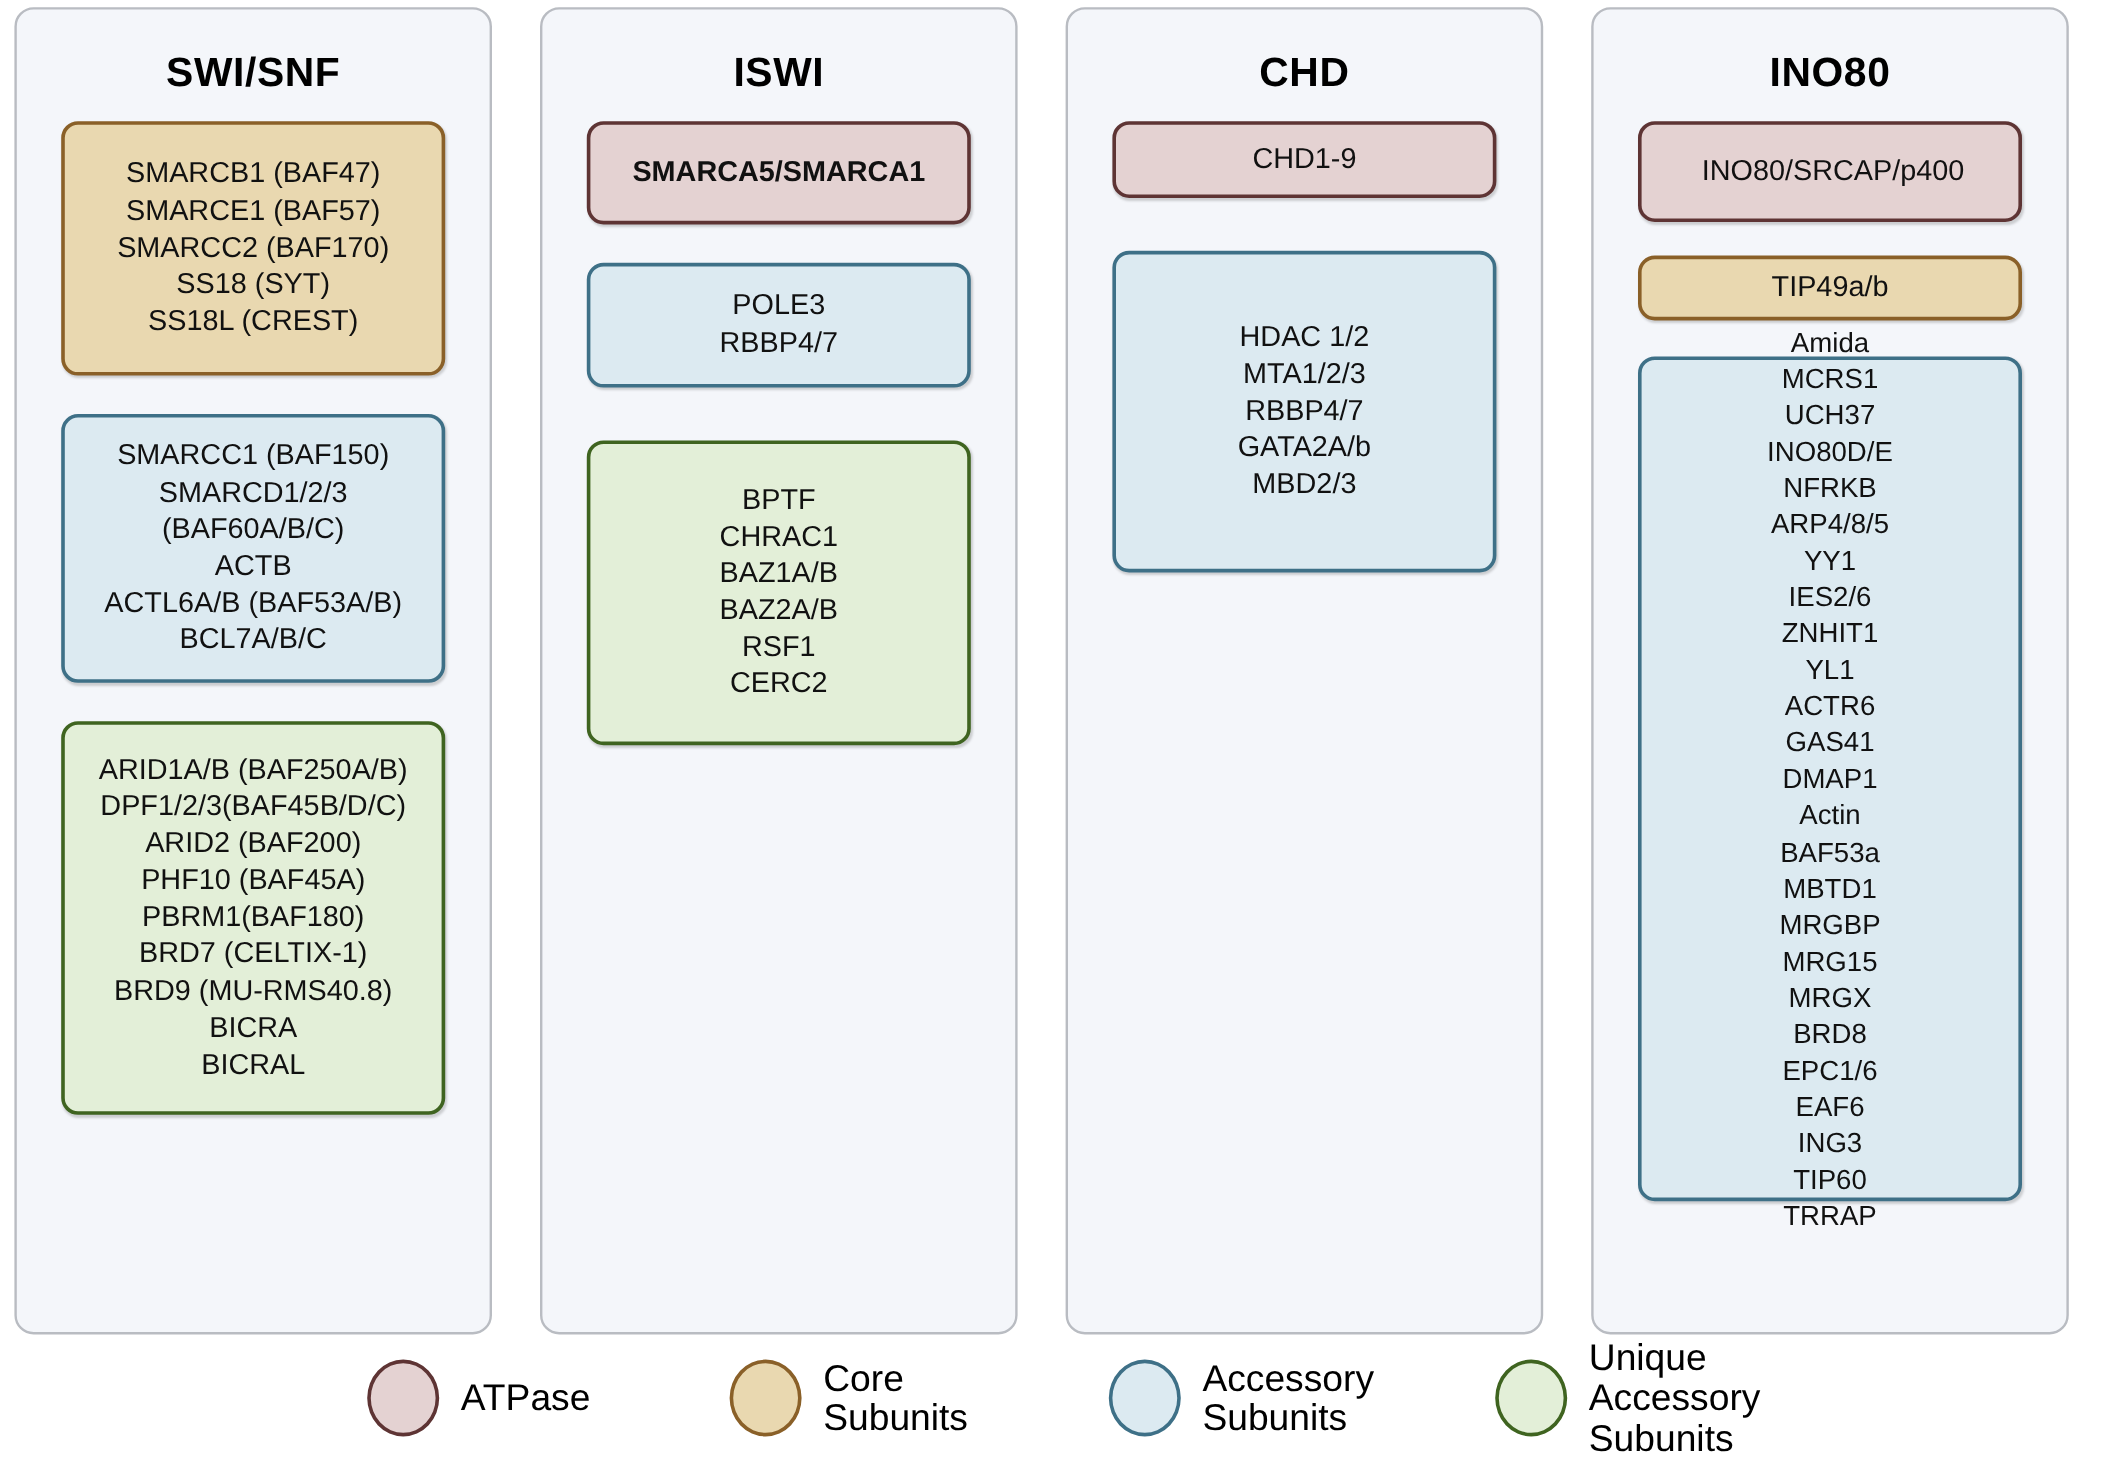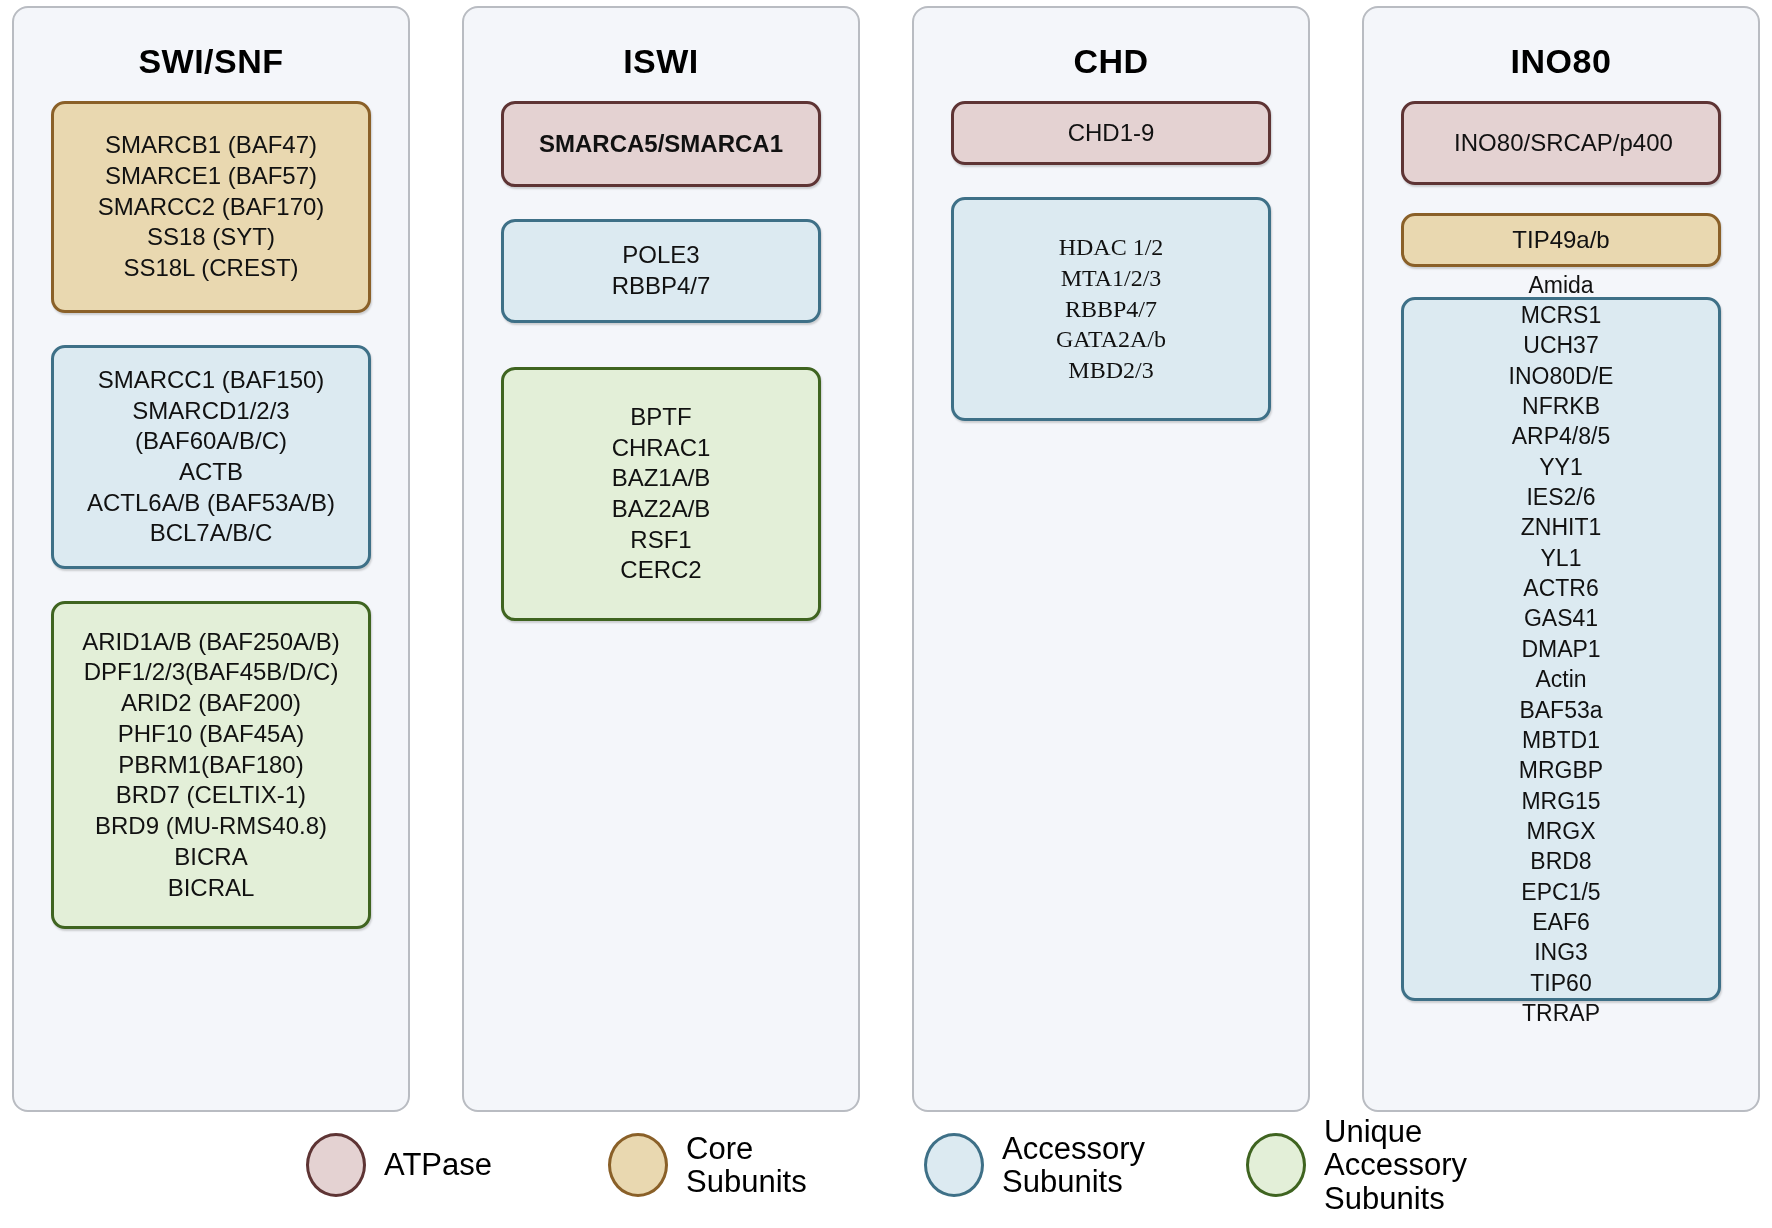--- a/index.html
+++ b/index.html
@@ -16,21 +16,21 @@
   }
   #root {
     position: relative;
     width: 1772px;
     height: 1228px;
     box-sizing: border-box;
     padding: 6px 8px 0 8px;
   }
   .columns {
     display: flex;
-    gap: 52px;
+    gap: 40px;
     align-items: flex-start;
     height: 1106px;
     padding-left: 4px;
   }
   .column {
     background: #f4f6fa;
     border: 2px solid #b9bcc2;
     border-radius: 16px;
     box-sizing: border-box;
     width: 398px;
@@ -85,21 +85,21 @@
   .c-swisnf .box.b2 { height: 224px; margin-top: 16px; }
   .c-swisnf .box.b3 { height: 328px; margin-top: 16px; align-items: center; }
 
   
   .c-iswi .box.b0 { height: 86px; font-weight: bold; }
   .c-iswi .box.b1 { height: 104px; margin-top: 16px; }
   .c-iswi .box.b2 { height: 254px; margin-top: 28px; }
 
   
   .c-chd .box.b0 { height: 64px; }
-  .c-chd .box.b1 { height: 224px; margin-top: 16px; font-family: Liberation Serif, serif; }
+  .c-chd .box.b1 { height: 268px; margin-top: 28px; }
 
   
   .c-ino80 .box.b0 { height: 84px; padding-left: 13px; }
   .c-ino80 .box.b1 { height: 54px; margin-top: 12px; }
   .c-ino80 .box.b2 { height: 704px; margin-top: 14px; font-size: 23px; line-height: 1.32; }
 
   
   .legend {
     position: absolute;
     left: 8px;
@@ -230,21 +230,21 @@
             <span class="line">ACTR6</span>
             <span class="line">GAS41</span>
             <span class="line">DMAP1</span>
             <span class="line">Actin</span>
             <span class="line">BAF53a</span>
             <span class="line">MBTD1</span>
             <span class="line">MRGBP</span>
             <span class="line">MRG15</span>
             <span class="line">MRGX</span>
             <span class="line">BRD8</span>
-            <span class="line">EPC1/5</span>
+            <span class="line">EPC1/6</span>
             <span class="line">EAF6</span>
             <span class="line">ING3</span>
             <span class="line">TIP60</span>
             <span class="line">TRRAP</span>
           </div>
         </div>
       </div>
     </div>
   <div class="legend">
       <div class="legend-item li0">

